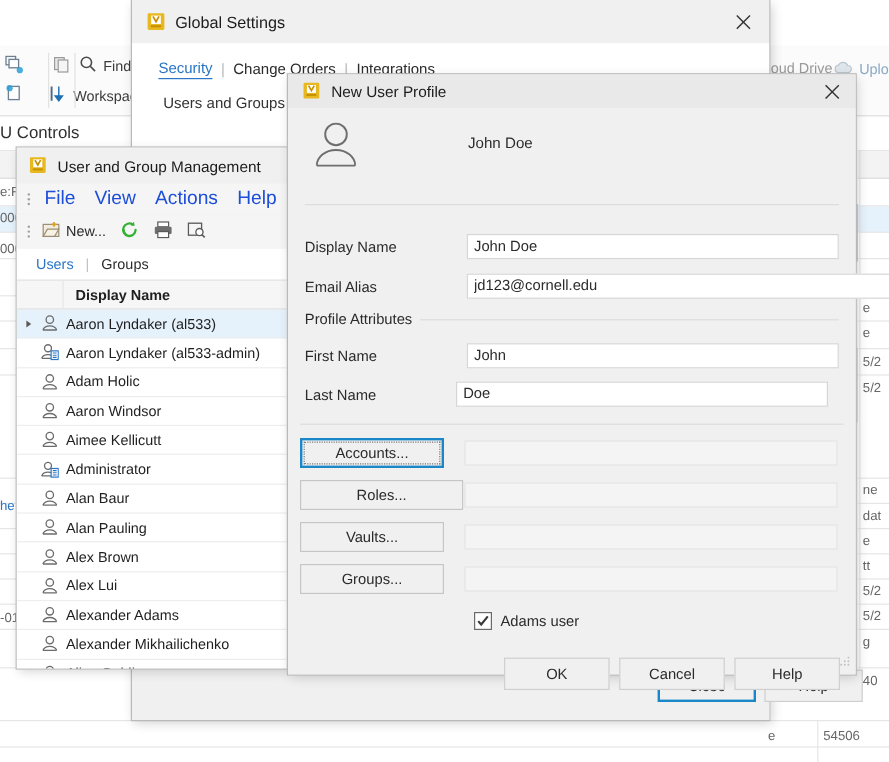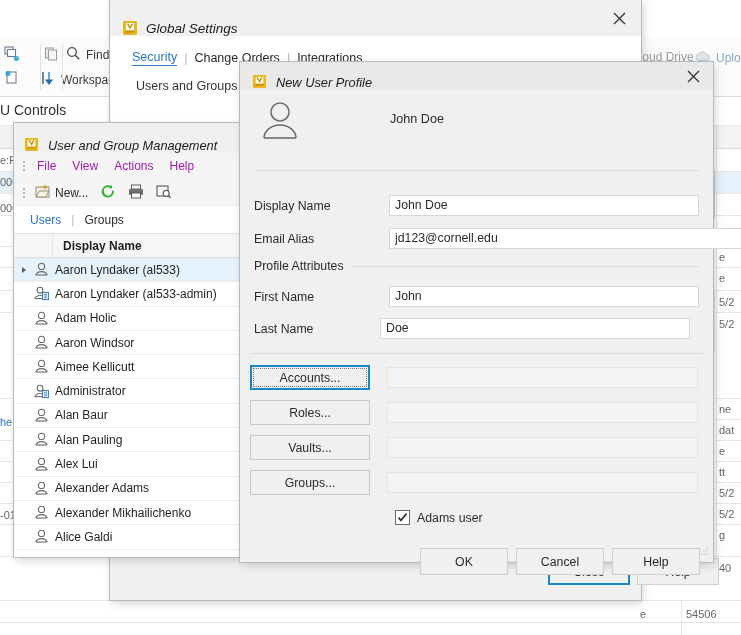--- a/index.html
+++ b/index.html
@@ -23,21 +23,21 @@
   .bg-frag { position:absolute; font-size:11px; color:#666; white-space:nowrap; overflow:hidden; }
   .bg-frag-blue { color:#2a76c6; }
   .bg-hdr { position:absolute; background:#f3f3f3; border-bottom:1px solid #dcdcdc; }
   .bg-rowsel { position:absolute; background:#e5f1fb; }
 
   
   .ico { display:inline-block; position:relative; }
 
   
   .win { position:absolute; background:#f0f0f0; box-shadow:0 0 0 1px #b9b9b9, 2px 3px 9px rgba(0,0,0,0.18); }
-  .win-title { position:relative; height:36px; background:#f0f0f0; display:flex; align-items:flex-end;font-style:italic; }
+  .win-title { position:relative; height:36px; background:#f0f0f0; display:flex; align-items:center; }
   .win-title-text { font-size:13.5px; color:#1c1c1c; margin-left:8px; }
   .win-ico { width:16px; height:16px; margin-left:12px; flex:none; }
   .win-close { position:absolute; right:0; top:0; width:44px; height:36px; display:flex; align-items:center; justify-content:center; cursor:pointer; }
   .win-close svg { width:13px; height:13px; }
 
   
   #global-settings { left:110px; top:0px; width:531px; height:600px; }
   .gs-body { position:absolute; left:0; top:36px; right:0; bottom:0; background:#ffffff; }
   .gs-tabs { position:absolute; left:22px; top:14px; display:flex; align-items:center; font-size:12.5px; white-space:nowrap; }
   .gs-tab { color:#2b2b2b; cursor:pointer; }
@@ -51,21 +51,21 @@
   .gs-grip { position:absolute; right:4px; top:2px; width:12px; height:12px; }
 
   
   #ugm { left:14px; top:123px; width:225px; height:434px; }
   .ugm-title { height:30px; }
   .ugm-title .win-title-text { font-size:12.8px; }
   .ugm-title .win-ico { margin-left:10px; }
   .ugm-menubar { position:absolute; left:0; top:30px; width:100%; height:26px; background:#f5f5f5; border-bottom:1px solid #e8e8e8; display:flex; align-items:center; }
   .ugm-grip { width:10px; display:flex; flex-direction:column; align-items:center; justify-content:center; gap:2px; margin-left:5px; }
   .ugm-grip i { display:block; width:2px; height:2px; background:#a0a0a0; border-radius:50%; }
-  .ugm-menu { font-size:12px; color:#a21caf; padding:3px 8px; cursor:pointer; }
+  .ugm-menu { font-size:16px; color:#1d4ed8; padding:3px 8px; cursor:pointer; }
   .ugm-toolbar { position:absolute; left:0; top:56px; width:100%; height:28px; background:#f5f5f5; border-bottom:1px solid #e2e2e2; display:flex; align-items:center; }
   .ugm-tb-btn { display:flex; align-items:center; gap:4px; padding:2px 6px; font-size:12px; color:#2b2b2b; cursor:pointer; }
   .ugm-tabs { position:absolute; left:0; top:84px; width:100%; height:26px; background:#ffffff; display:flex; align-items:center; }
   .ugm-tab { font-size:12px; color:#2b2b2b; cursor:pointer; padding:0 2px; }
   .ugm-tab.active { color:#2a76c6; }
   .ugm-tab-sep { color:#c0c0c0; margin:0 8px; }
   .ugm-list { position:absolute; left:0; top:110px; right:0; bottom:0; background:#ffffff; border-top:1px solid #e0e0e0; overflow:hidden; }
   .ugm-colhdr { position:relative; height:23px; background:#f6f6f6; border-bottom:1px solid #dcdcdc; display:flex; align-items:center; }
   .ugm-colhdr-gutter { width:38px; height:100%; border-right:1px solid #e4e4e4; flex:none; }
   .ugm-colhdr-label { font-size:12px; font-weight:bold; color:#1f1f1f; margin-left:10px; }
@@ -443,20 +443,29 @@
               </svg></span>
             <span class="ugm-name">Alan Pauling</span>
           </div>
           <div class="ugm-row">
             <div class="ugm-row-gutter"></div>
             <span class="ugm-usericon"><svg width="15" height="15" viewBox="0 0 15 15">
                 <circle cx="7.5" cy="4.4" r="3.1" fill="none" stroke="#6b6b6b" stroke-width="1.1"></circle>
                 <path d="M1.8 13 A5.9 4.6 0 0 1 13.2 13" fill="none" stroke="#6b6b6b" stroke-width="1.1"></path>
                 <line x1="1.8" y1="13" x2="13.2" y2="13" stroke="#6b6b6b" stroke-width="1.1"></line>
               </svg></span>
+            <span class="ugm-name">Alex Brown</span>
+          </div>
+          <div class="ugm-row">
+            <div class="ugm-row-gutter"></div>
+            <span class="ugm-usericon"><svg width="15" height="15" viewBox="0 0 15 15">
+                <circle cx="7.5" cy="4.4" r="3.1" fill="none" stroke="#6b6b6b" stroke-width="1.1"></circle>
+                <path d="M1.8 13 A5.9 4.6 0 0 1 13.2 13" fill="none" stroke="#6b6b6b" stroke-width="1.1"></path>
+                <line x1="1.8" y1="13" x2="13.2" y2="13" stroke="#6b6b6b" stroke-width="1.1"></line>
+              </svg></span>
             <span class="ugm-name">Alex Lui</span>
           </div>
           <div class="ugm-row">
             <div class="ugm-row-gutter"></div>
             <span class="ugm-usericon"><svg width="15" height="15" viewBox="0 0 15 15">
                 <circle cx="7.5" cy="4.4" r="3.1" fill="none" stroke="#6b6b6b" stroke-width="1.1"></circle>
                 <path d="M1.8 13 A5.9 4.6 0 0 1 13.2 13" fill="none" stroke="#6b6b6b" stroke-width="1.1"></path>
                 <line x1="1.8" y1="13" x2="13.2" y2="13" stroke="#6b6b6b" stroke-width="1.1"></line>
               </svg></span>
             <span class="ugm-name">Alexander Adams</span>
@@ -540,21 +549,21 @@
       <input class="nup-input" style="left: 140px; top: 228px; width: 310px;" value="Doe">
 
       <div class="nup-rule" style="left:10px; top:263px; width:453px;"></div>
 
       <button class="nup-btn focus" style="left:10px; top:275px; width:120px;">
         <span class="focus-ring"></span>
         <span>Accounts...</span>
       </button>
       <div class="nup-readonly" style="left:147px; top:277px; width:311px;"></div>
 
-      <button class="nup-btn" style="left:10px; top:310px; width:120px;">
+      <button class="nup-btn" style="left:10px; top:310px; width:136px;">
         <span>Roles...</span>
       </button>
       <div class="nup-readonly" style="left:147px; top:312px; width:311px;"></div>
 
       <button class="nup-btn" style="left:10px; top:345px; width:120px;">
         <span>Vaults...</span>
       </button>
       <div class="nup-readonly" style="left:147px; top:347px; width:311px;"></div>
 
       <button class="nup-btn" style="left:10px; top:380px; width:120px;">

